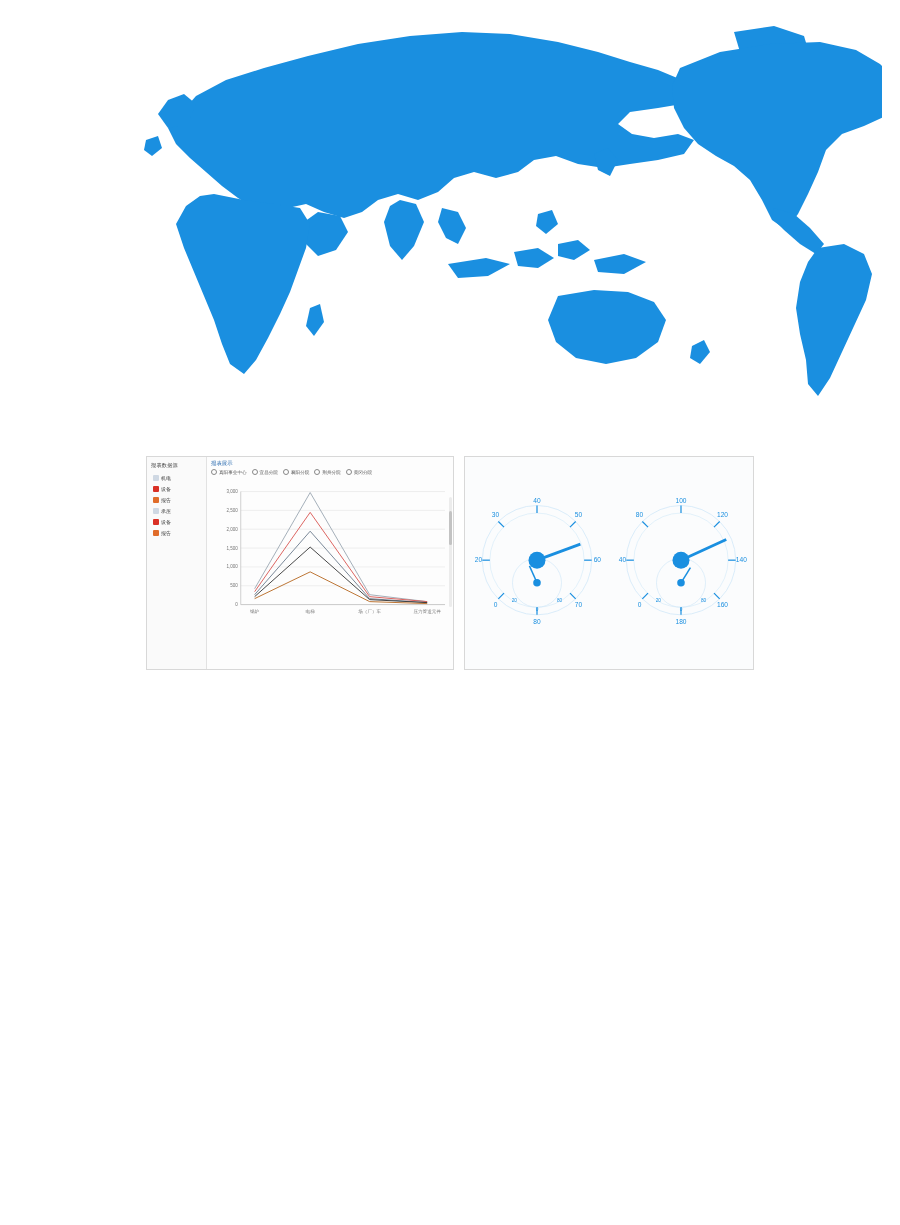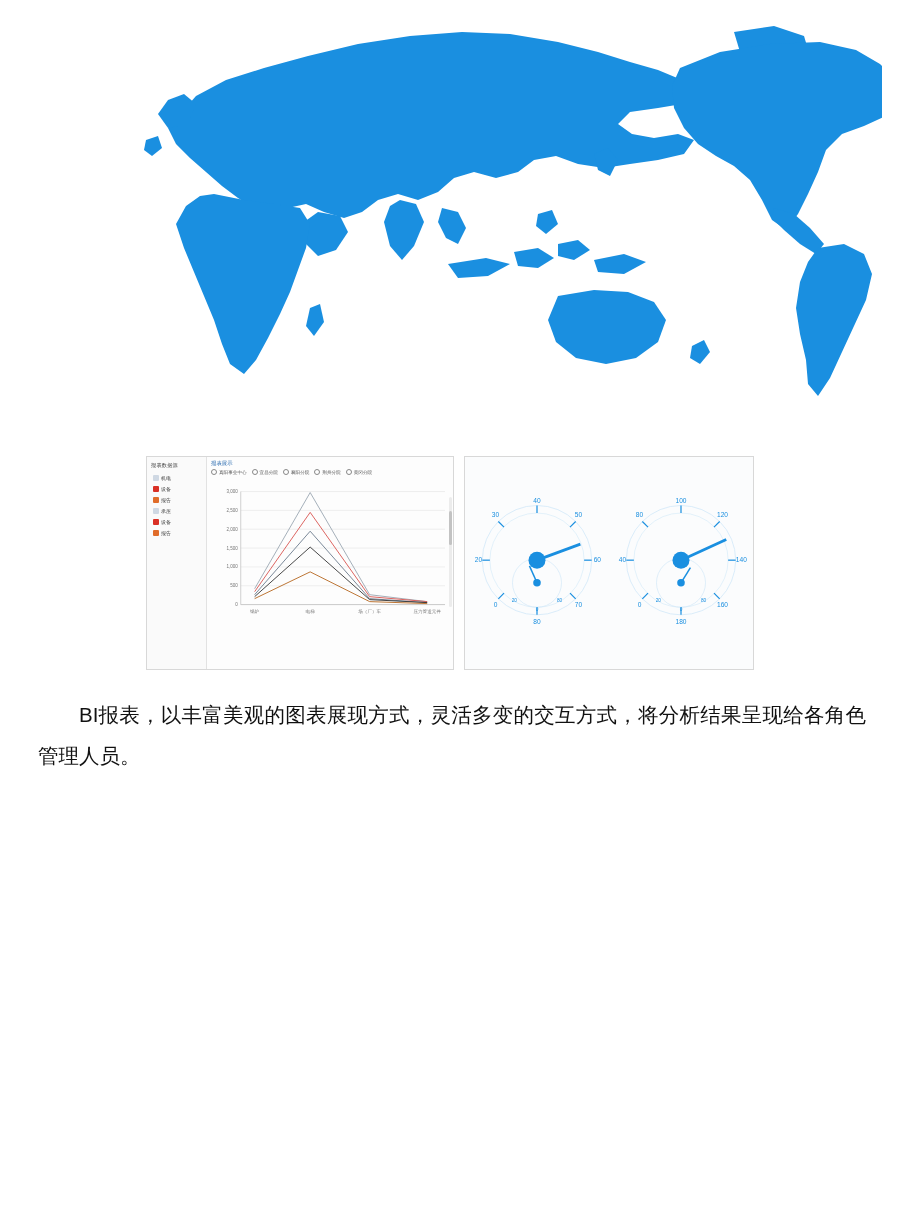--- a/index.html
+++ b/index.html
@@ -426,16 +426,15 @@
           <line x1="70" y1="96" x2="80" y2="80" stroke="#1a8fe0" stroke-width="1.6"></line>
         </g>
         <line x1="70" y1="72" x2="118" y2="50" stroke="#1a8fe0" stroke-width="3"></line>
         <circle cx="70" cy="72" r="9" fill="#1a8fe0"></circle>
       </svg>
 
     </div>
   </div>
 
   <div class="body-text">
-    <p>BI报表，以丰富美观的图表展现方式，灵活多变的交互方式，将分析结果呈现给各角色管理人员。</p>
   </div>
 
 </div>
 
 </body></html>

